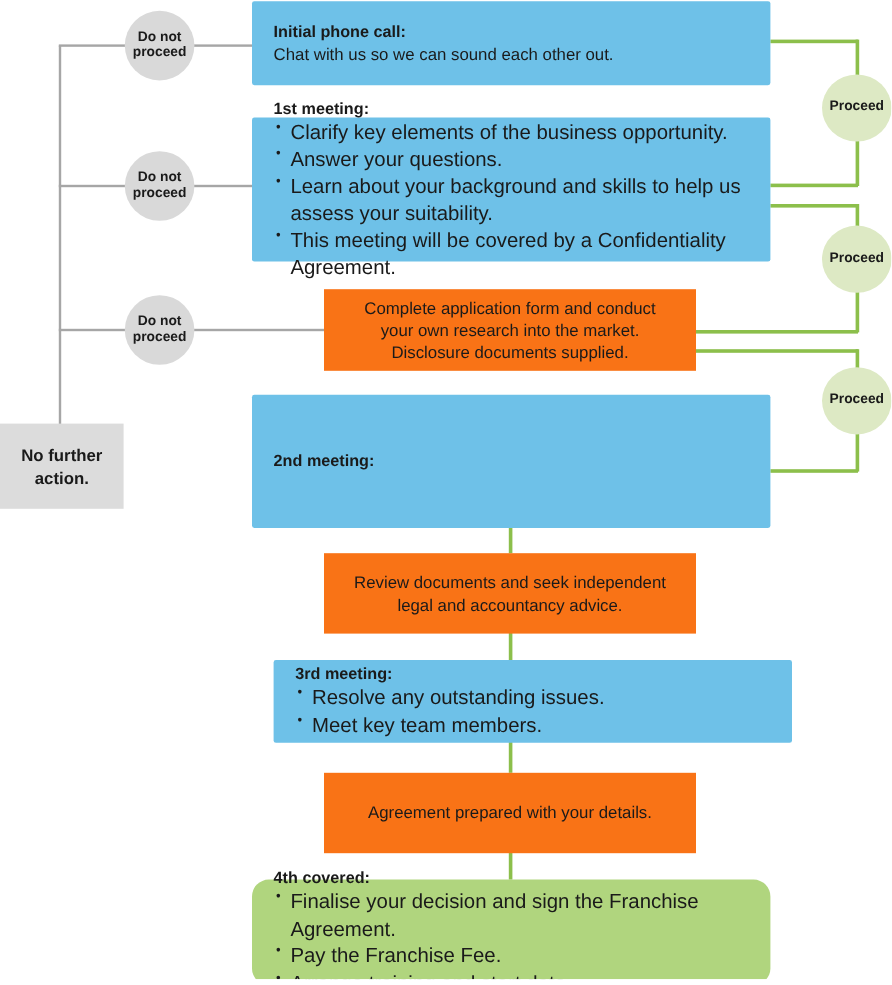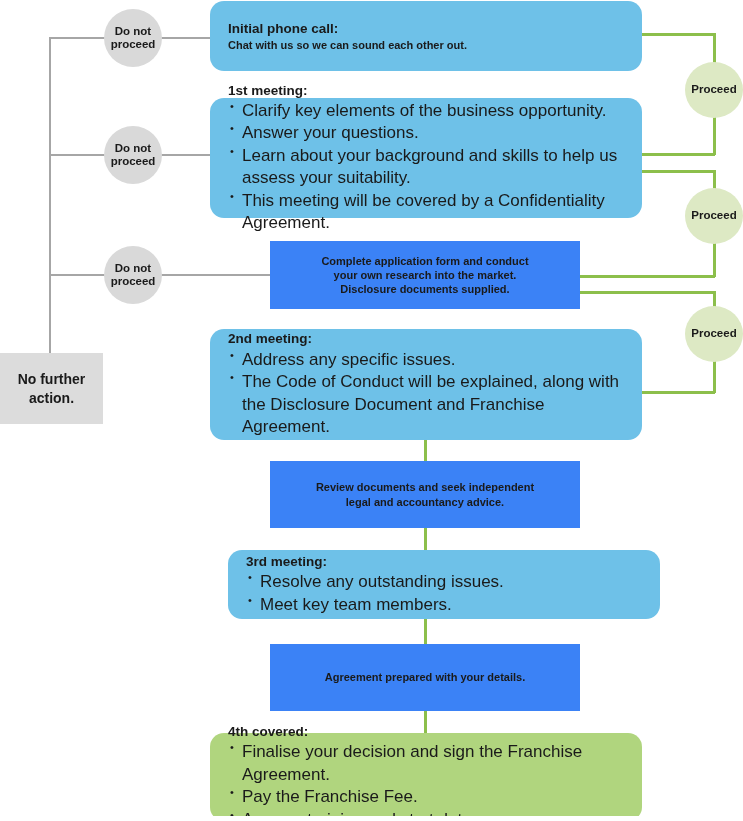--- a/index.html
+++ b/index.html
@@ -24,25 +24,25 @@
   .node{
     position:absolute;
     box-sizing:border-box;
     display:flex;
     flex-direction:column;
     justify-content:center;
     color:#1a1a1a;
   }
   .node.blue{
     background:#6ec1e8;
-    border-radius:14px;
+    border-radius:2px;
     padding:0 18px;
   }
   .node.lightblue{
-    background:#3b82f6;
+    background:#f97316;
     text-align:center;
     padding:0 14px;
     align-items:center;
   }
   .node.green-box{
     background:#b0d57e;
     border-radius:14px;
     padding:0 18px;
   }
   .node.gray-box{
@@ -51,23 +51,22 @@
     align-items:center;
     padding:0 8px;
   }
   .node .title{
     font-weight:bold;
     font-size:13.5px;
     line-height:1.28;
     margin-bottom:1px;
   }
   .node .plain{
-    font-size:11px;
+    font-size:14px;
     line-height:1.30;
-    font-weight:bold;
   }
   .node ul{
     margin:0;
     padding:0;
     list-style:none;
   }
   .node ul li{
     font-size:17px;
     line-height:1.32;
     padding-left:14px;
@@ -201,24 +200,20 @@
   <div class="node lightblue" style="left:270px; top:241px; width:310px; height:68px;">
     <div class="plain">
       <span>Complete application form and conduct</span><br>
       <span>your own research into the market.</span><br>
       <span>Disclosure documents supplied.</span>
     </div>
   </div>
 
   <div class="node blue" style="left:210px; top:329px; width:432px; height:111px;">
     <div class="title">2nd meeting:</div>
-    <ul>
-      <li>Address any specific issues.</li>
-      <li>The Code of Conduct will be explained, along with the Disclosure Document and Franchise Agreement.</li>
-    </ul>
   </div>
 
   <div class="node lightblue" style="left:270px; top:461px; width:310px; height:67px;">
     <div class="plain">
       <span>Review documents and seek independent</span><br>
       <span>legal and accountancy advice.</span>
     </div>
   </div>
 
   <div class="node blue" style="left:228px; top:550px; width:432px; height:69px;">

